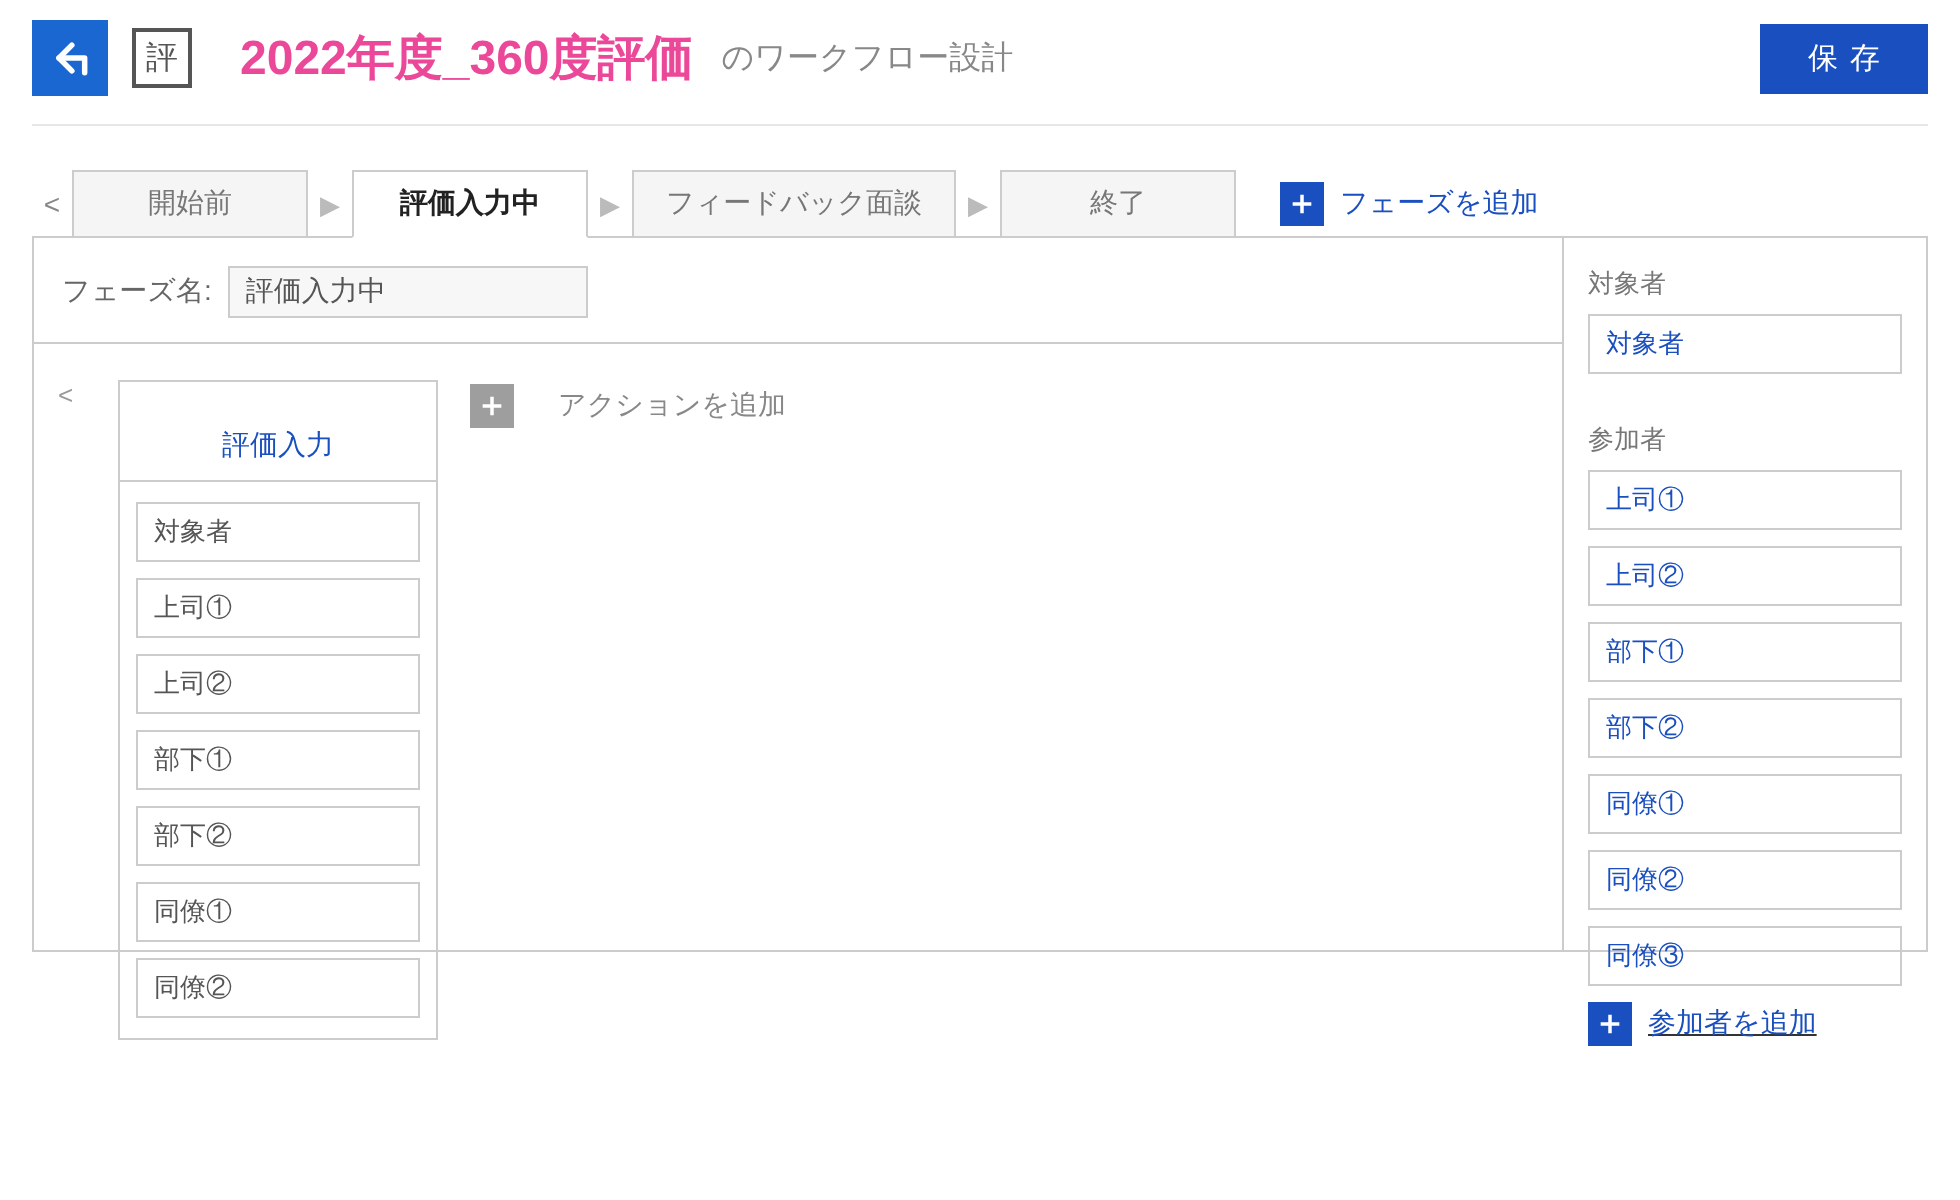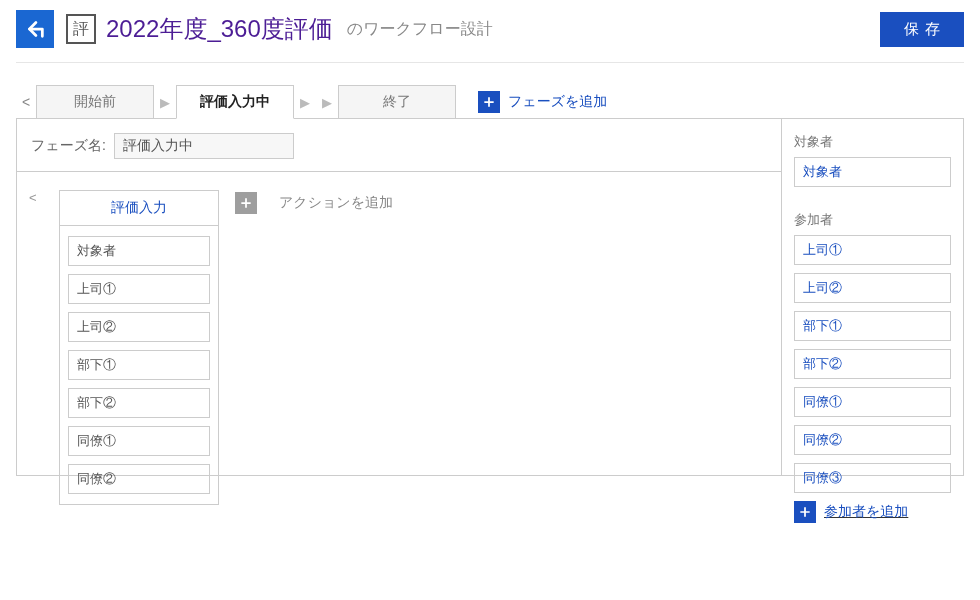--- a/index.html
+++ b/index.html
@@ -22,22 +22,22 @@
     display: flex; align-items: center; justify-content: center;
   }
   .app-icon-box {
     width: 30px; height: 30px;
     border: 2px solid #555;
     display: flex; align-items: center; justify-content: center;
     font-size: 16px; color: #555;
     margin-left: 2px;
   }
   .title-text {
-    font-size: 24px; font-weight: 400; color: #4c1d95;
-    margin-left: 0;
+    font-size: 24px; font-weight: 700; color: #ec4899;
+    margin-left: 14px;
   }
   .subtitle-text {
     font-size: 16px; color: #888;
     margin-left: 4px;
   }
   .save-btn {
     margin-left: auto;
     background: #1a4fbf;
     color: #fff;
     padding: 8px 18px;
@@ -139,20 +139,21 @@
   .action-card {
     border: 1px solid #ccc;
     width: 160px;
   }
   .action-card-header {
     color: #1a4fbf;
     text-align: center;
     padding: 8px 6px;
     border-bottom: 1px solid #ccc;
     font-size: 14px;
+    margin-top: 15px;
   }
   .action-card-body {
     padding: 10px 8px;
     display: flex; flex-direction: column; gap: 8px;
   }
   .participant-slot {
     border: 1px solid #ccc;
     padding: 5px 8px;
     font-size: 13px;
     color: #555;
@@ -227,20 +228,23 @@
     <div class="scroll-chevron">&lt;</div>
     <div id="tabs-host" style="display:flex;align-items:flex-end;">
         <div class="tab">
           <span>開始前</span>
         </div>
         <div class="tab-arrow">▶</div>
         <div class="tab active">
           <span>評価入力中</span>
         </div>
         <div class="tab-arrow">▶</div>
+        <div class="tab">
+          <span>フィードバック面談</span>
+        </div>
         <div class="tab-arrow">▶</div>
         <div class="tab">
           <span>終了</span>
         </div>
       </div>
     <div class="plus-blue">
       <svg width="14" height="14" viewBox="0 0 24 24" fill="none" stroke="#fff" stroke-width="3">
         <path d="M12 4v16M4 12h16"></path>
       </svg>
     </div>

